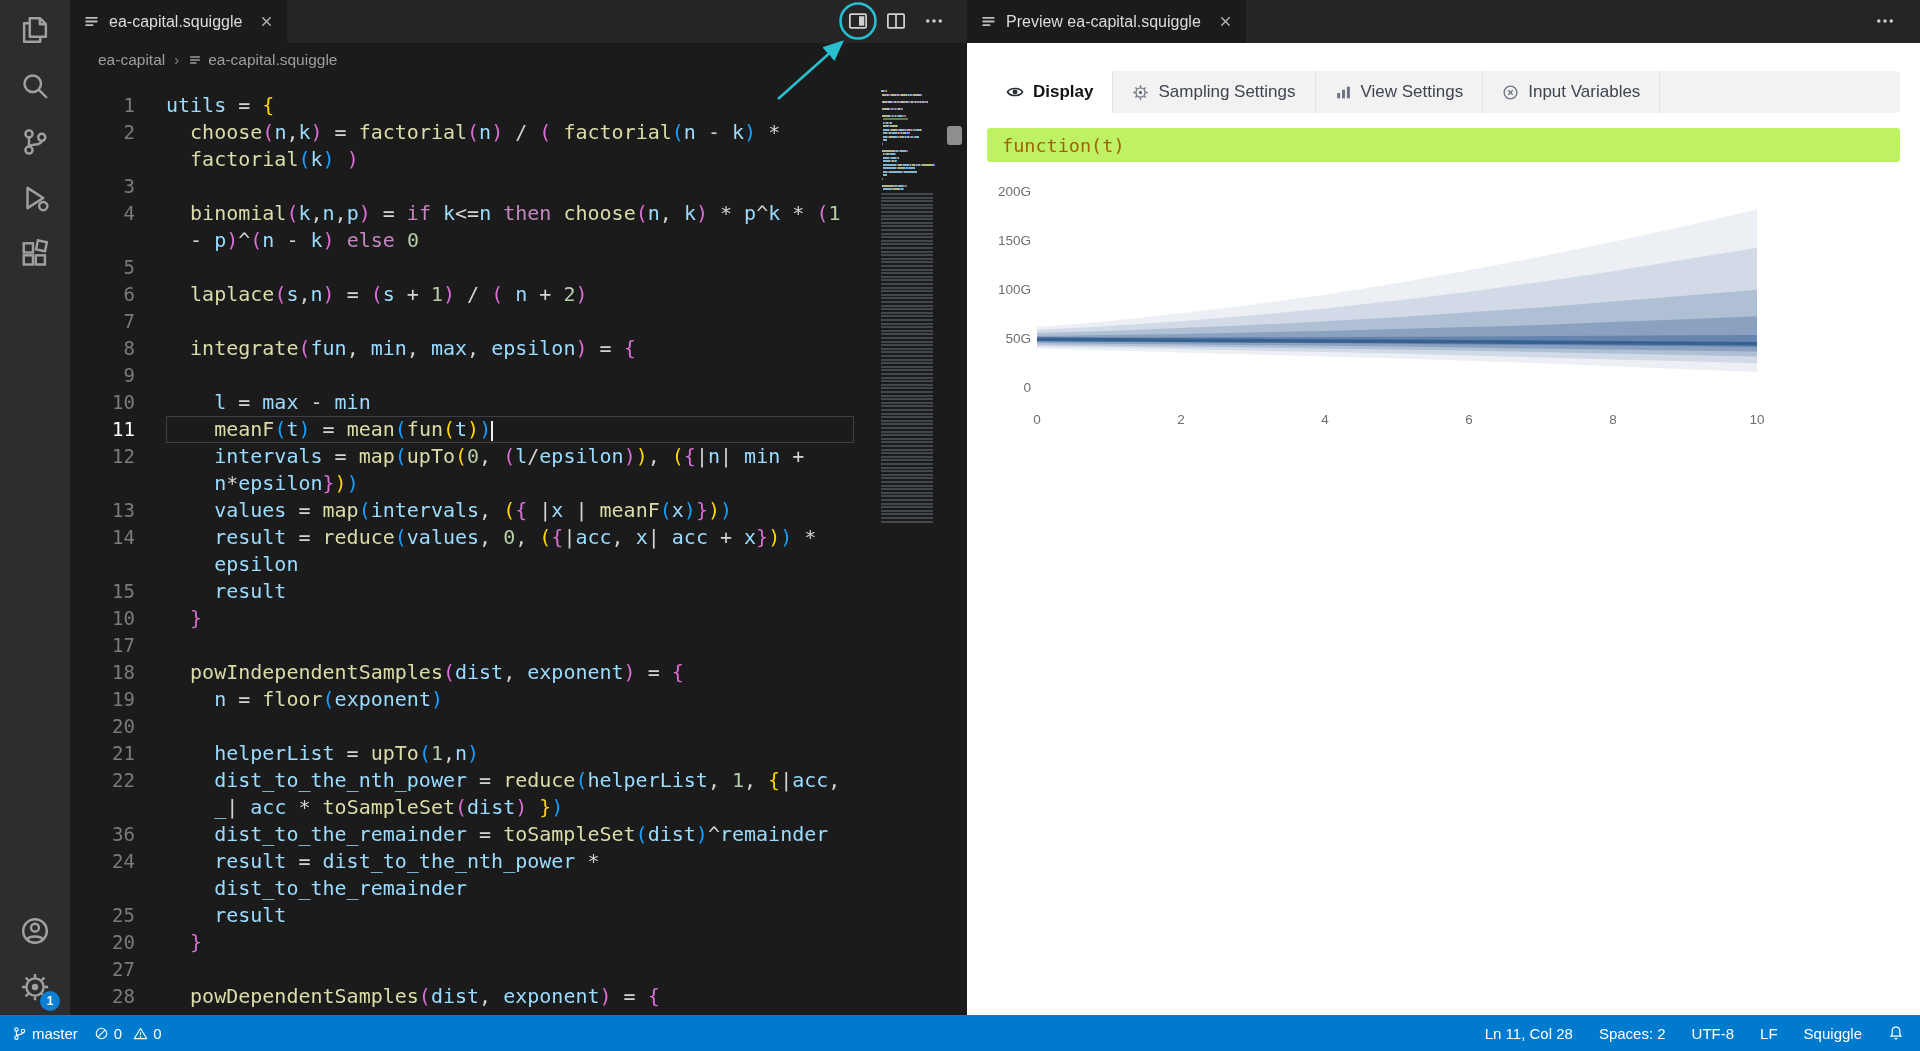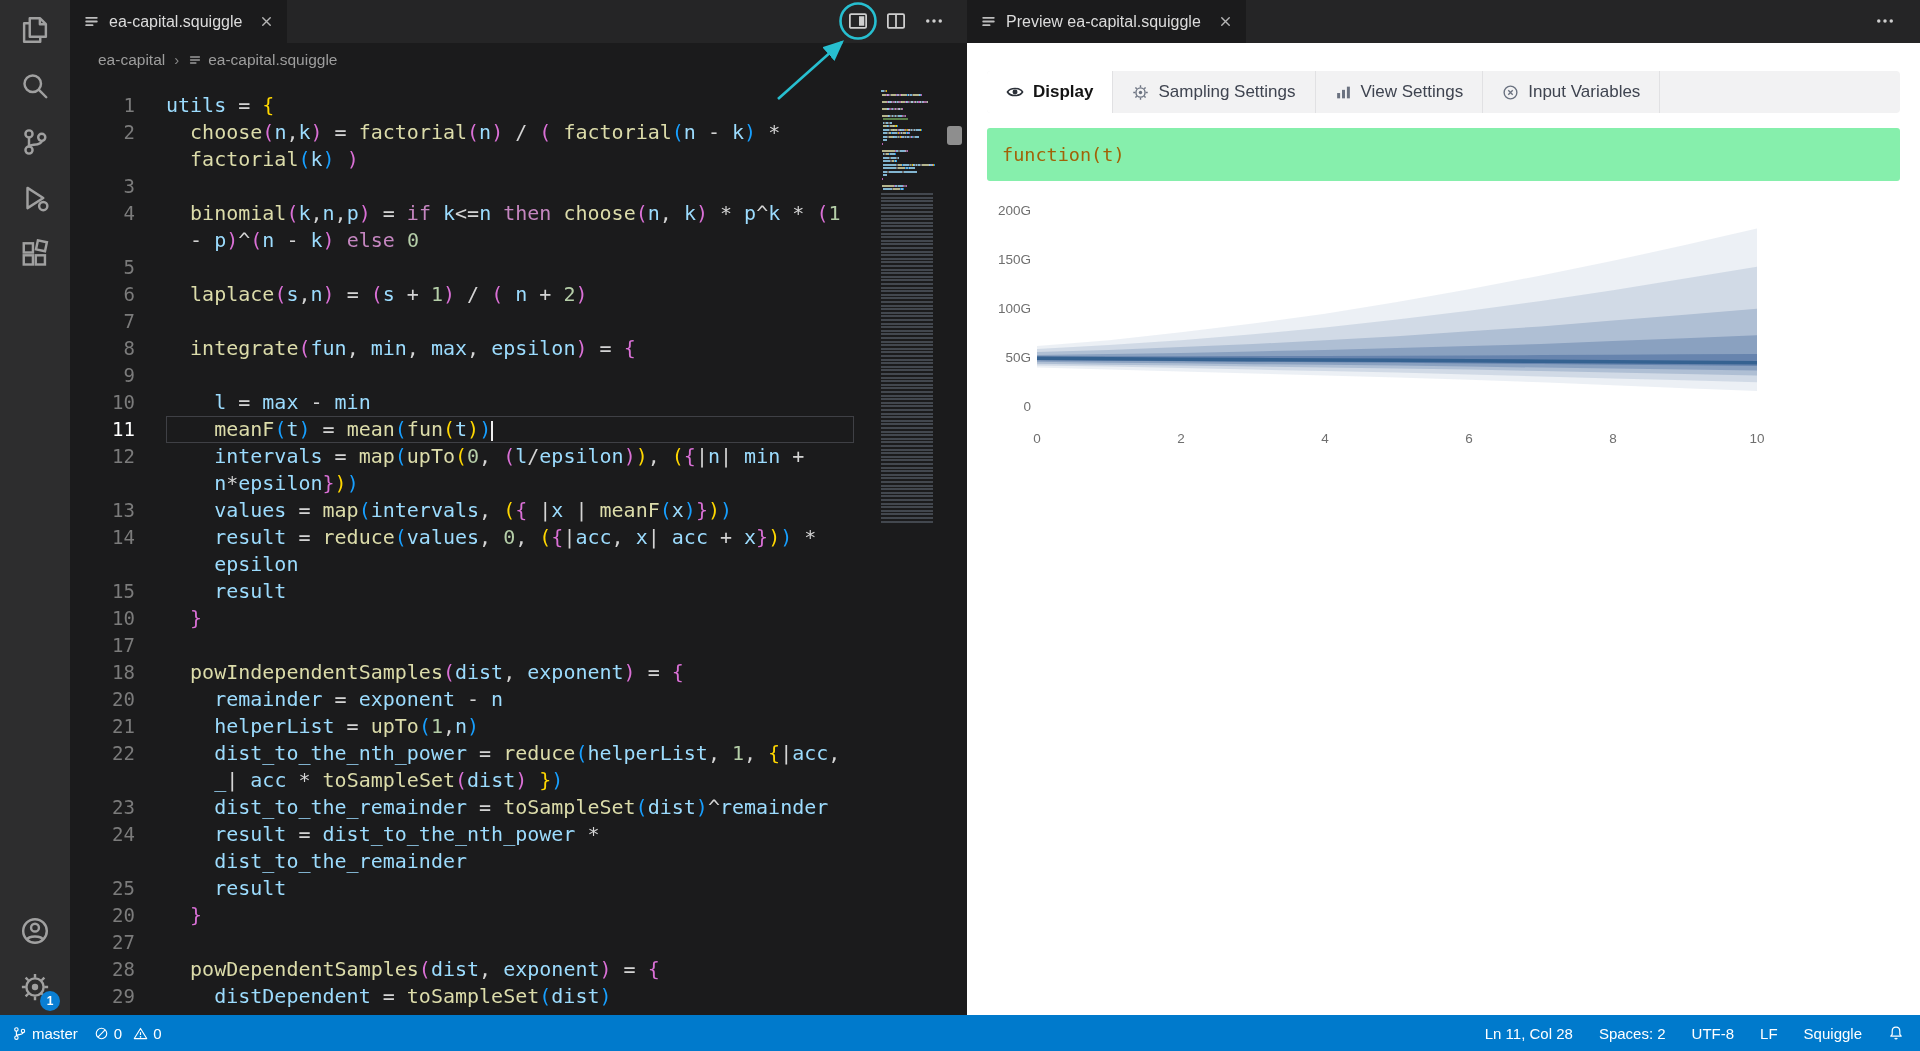--- a/index.html
+++ b/index.html
@@ -41,21 +41,21 @@
   .mm-seg{display:inline-block;height:2px;vertical-align:top;}
   .mm-more{width:52px;margin-top:3px;height:330px;background:repeating-linear-gradient(180deg,rgba(150,165,185,.32) 0 2px,transparent 2px 3.6px);}
   .ov-handle{position:absolute;right:5px;top:50px;width:15px;height:19px;background:#9b9b9b;border-radius:3px;opacity:.9;cursor:grab;}
 
   
   .preview-group{flex:1;display:flex;flex-direction:column;background:#fff;min-width:0;}
   .preview-content{flex:1;background:#fff;padding:28px 20px 0 20px;}
   .seg-tabs{height:42px;background:#f2f2f3;border-radius:4px;display:flex;overflow:hidden;}
   .seg-tab{display:flex;align-items:center;gap:9px;padding:0 19px;font-size:17px;color:#3f4450;border-right:1px solid #e1e1e3;cursor:pointer;white-space:nowrap;}
   .seg-tab.active{background:#fff;color:#141414;font-weight:bold;}
-  .fn-bar{margin-top:15px;height:53px;background:#86efac;border-radius:3px;display:flex;align-items:center;padding-left:15px;font-family:"DejaVu Sans Mono",monospace;font-size:18.5px;color:#a16207;cursor:pointer;}
+  .fn-bar{margin-top:15px;height:34px;background:#bef264;border-radius:3px;display:flex;align-items:center;padding-left:15px;font-family:"DejaVu Sans Mono",monospace;font-size:18.5px;color:#a16207;cursor:pointer;}
   .chart-wrap{margin-top:12px;}
   .tick{fill:#6f6f6f;font-size:13.5px;font-family:"Liberation Sans",sans-serif;}
 
   
   .status-bar{height:36px;flex:none;background:#007acc;display:flex;align-items:center;color:#fff;font-size:15px;}
   .sb-left{display:flex;align-items:center;gap:16px;padding-left:12px;}
   .sb-item{display:flex;align-items:center;gap:5px;cursor:pointer;}
   .sb-right{margin-left:auto;display:flex;align-items:center;gap:26px;padding-right:16px;}
   .sb-right .sb-item{gap:6px;}
 </style>
@@ -266,33 +266,36 @@
               </div>
               <div class="cl">
                 <span class="ln">17</span>
                 <div class="ct" style="padding-left: 0px;"></div>
               </div>
               <div class="cl">
                 <span class="ln">18</span>
                 <div class="ct" style="padding-left: 24.08px;"><span style="color: rgb(220, 220, 170);">powIndependentSamples</span><span style="color: rgb(218, 112, 214);">(</span><span style="color: rgb(156, 220, 254);">dist</span><span style="color: rgb(212, 212, 212);">, </span><span style="color: rgb(156, 220, 254);">exponent</span><span style="color: rgb(218, 112, 214);">)</span><span style="color: rgb(212, 212, 212);"> = </span><span style="color: rgb(218, 112, 214);">{</span></div>
               </div>
               <div class="cl">
+                <span class="ln">19</span>
+                <div class="ct" style="padding-left: 48.16px;"><span style="color: rgb(156, 220, 254);">n</span><span style="color: rgb(212, 212, 212);"> = </span><span style="color: rgb(220, 220, 170);">floor</span><span style="color: rgb(23, 159, 255);">(</span><span style="color: rgb(156, 220, 254);">exponent</span><span style="color: rgb(23, 159, 255);">)</span></div>
+              </div>
+              <div class="cl">
                 <span class="ln">20</span>
-                <div class="ct" style="padding-left: 48.16px;"><span style="color: rgb(156, 220, 254);">remainder</span><span style="color: rgb(212, 212, 212);"> = </span><span style="color: rgb(156, 220, 254);">exponent</span><span style="color: rgb(212, 212, 212);"> - </span><span style="color: rgb(156, 220, 254);">n</span></div>
               </div>
               <div class="cl">
                 <span class="ln">21</span>
                 <div class="ct" style="padding-left: 48.16px;"><span style="color: rgb(156, 220, 254);">helperList</span><span style="color: rgb(212, 212, 212);"> = </span><span style="color: rgb(220, 220, 170);">upTo</span><span style="color: rgb(23, 159, 255);">(</span><span style="color: rgb(181, 206, 168);">1</span><span style="color: rgb(212, 212, 212);">,</span><span style="color: rgb(156, 220, 254);">n</span><span style="color: rgb(23, 159, 255);">)</span></div>
               </div>
               <div class="cl">
                 <span class="ln">22</span>
                 <div class="ct" style="padding-left: 48.16px;"><span style="color: rgb(156, 220, 254);">dist_to_the_nth_power</span><span style="color: rgb(212, 212, 212);"> = </span><span style="color: rgb(220, 220, 170);">reduce</span><span style="color: rgb(23, 159, 255);">(</span><span style="color: rgb(156, 220, 254);">helperList</span><span style="color: rgb(212, 212, 212);">, </span><span style="color: rgb(181, 206, 168);">1</span><span style="color: rgb(212, 212, 212);">, </span><span style="color: rgb(255, 215, 0);">{</span><span style="color: rgb(212, 212, 212);">|</span><span style="color: rgb(156, 220, 254);">acc</span><span style="color: rgb(212, 212, 212);">, </span><span style="color: rgb(156, 220, 254);">_</span><span style="color: rgb(212, 212, 212);">| </span><span style="color: rgb(156, 220, 254);">acc</span><span style="color: rgb(212, 212, 212);"> * </span><span style="color: rgb(220, 220, 170);">toSampleSet</span><span style="color: rgb(218, 112, 214);">(</span><span style="color: rgb(156, 220, 254);">dist</span><span style="color: rgb(218, 112, 214);">)</span><span style="color: rgb(212, 212, 212);"> </span><span style="color: rgb(255, 215, 0);">}</span><span style="color: rgb(23, 159, 255);">)</span></div>
               </div>
               <div class="cl">
-                <span class="ln">23</span>
+                <span class="ln">36</span>
                 <div class="ct" style="padding-left: 48.16px;"><span style="color: rgb(156, 220, 254);">dist_to_the_remainder</span><span style="color: rgb(212, 212, 212);"> = </span><span style="color: rgb(220, 220, 170);">toSampleSet</span><span style="color: rgb(23, 159, 255);">(</span><span style="color: rgb(156, 220, 254);">dist</span><span style="color: rgb(23, 159, 255);">)</span><span style="color: rgb(212, 212, 212);">^</span><span style="color: rgb(156, 220, 254);">remainder</span></div>
               </div>
               <div class="cl">
                 <span class="ln">24</span>
                 <div class="ct" style="padding-left: 48.16px;"><span style="color: rgb(156, 220, 254);">result</span><span style="color: rgb(212, 212, 212);"> = </span><span style="color: rgb(156, 220, 254);">dist_to_the_nth_power</span><span style="color: rgb(212, 212, 212);"> * </span><span style="color: rgb(156, 220, 254);">dist_to_the_remainder</span></div>
               </div>
               <div class="cl">
                 <span class="ln">25</span>
                 <div class="ct" style="padding-left: 48.16px;"><span style="color: rgb(156, 220, 254);">result</span></div>
               </div>

